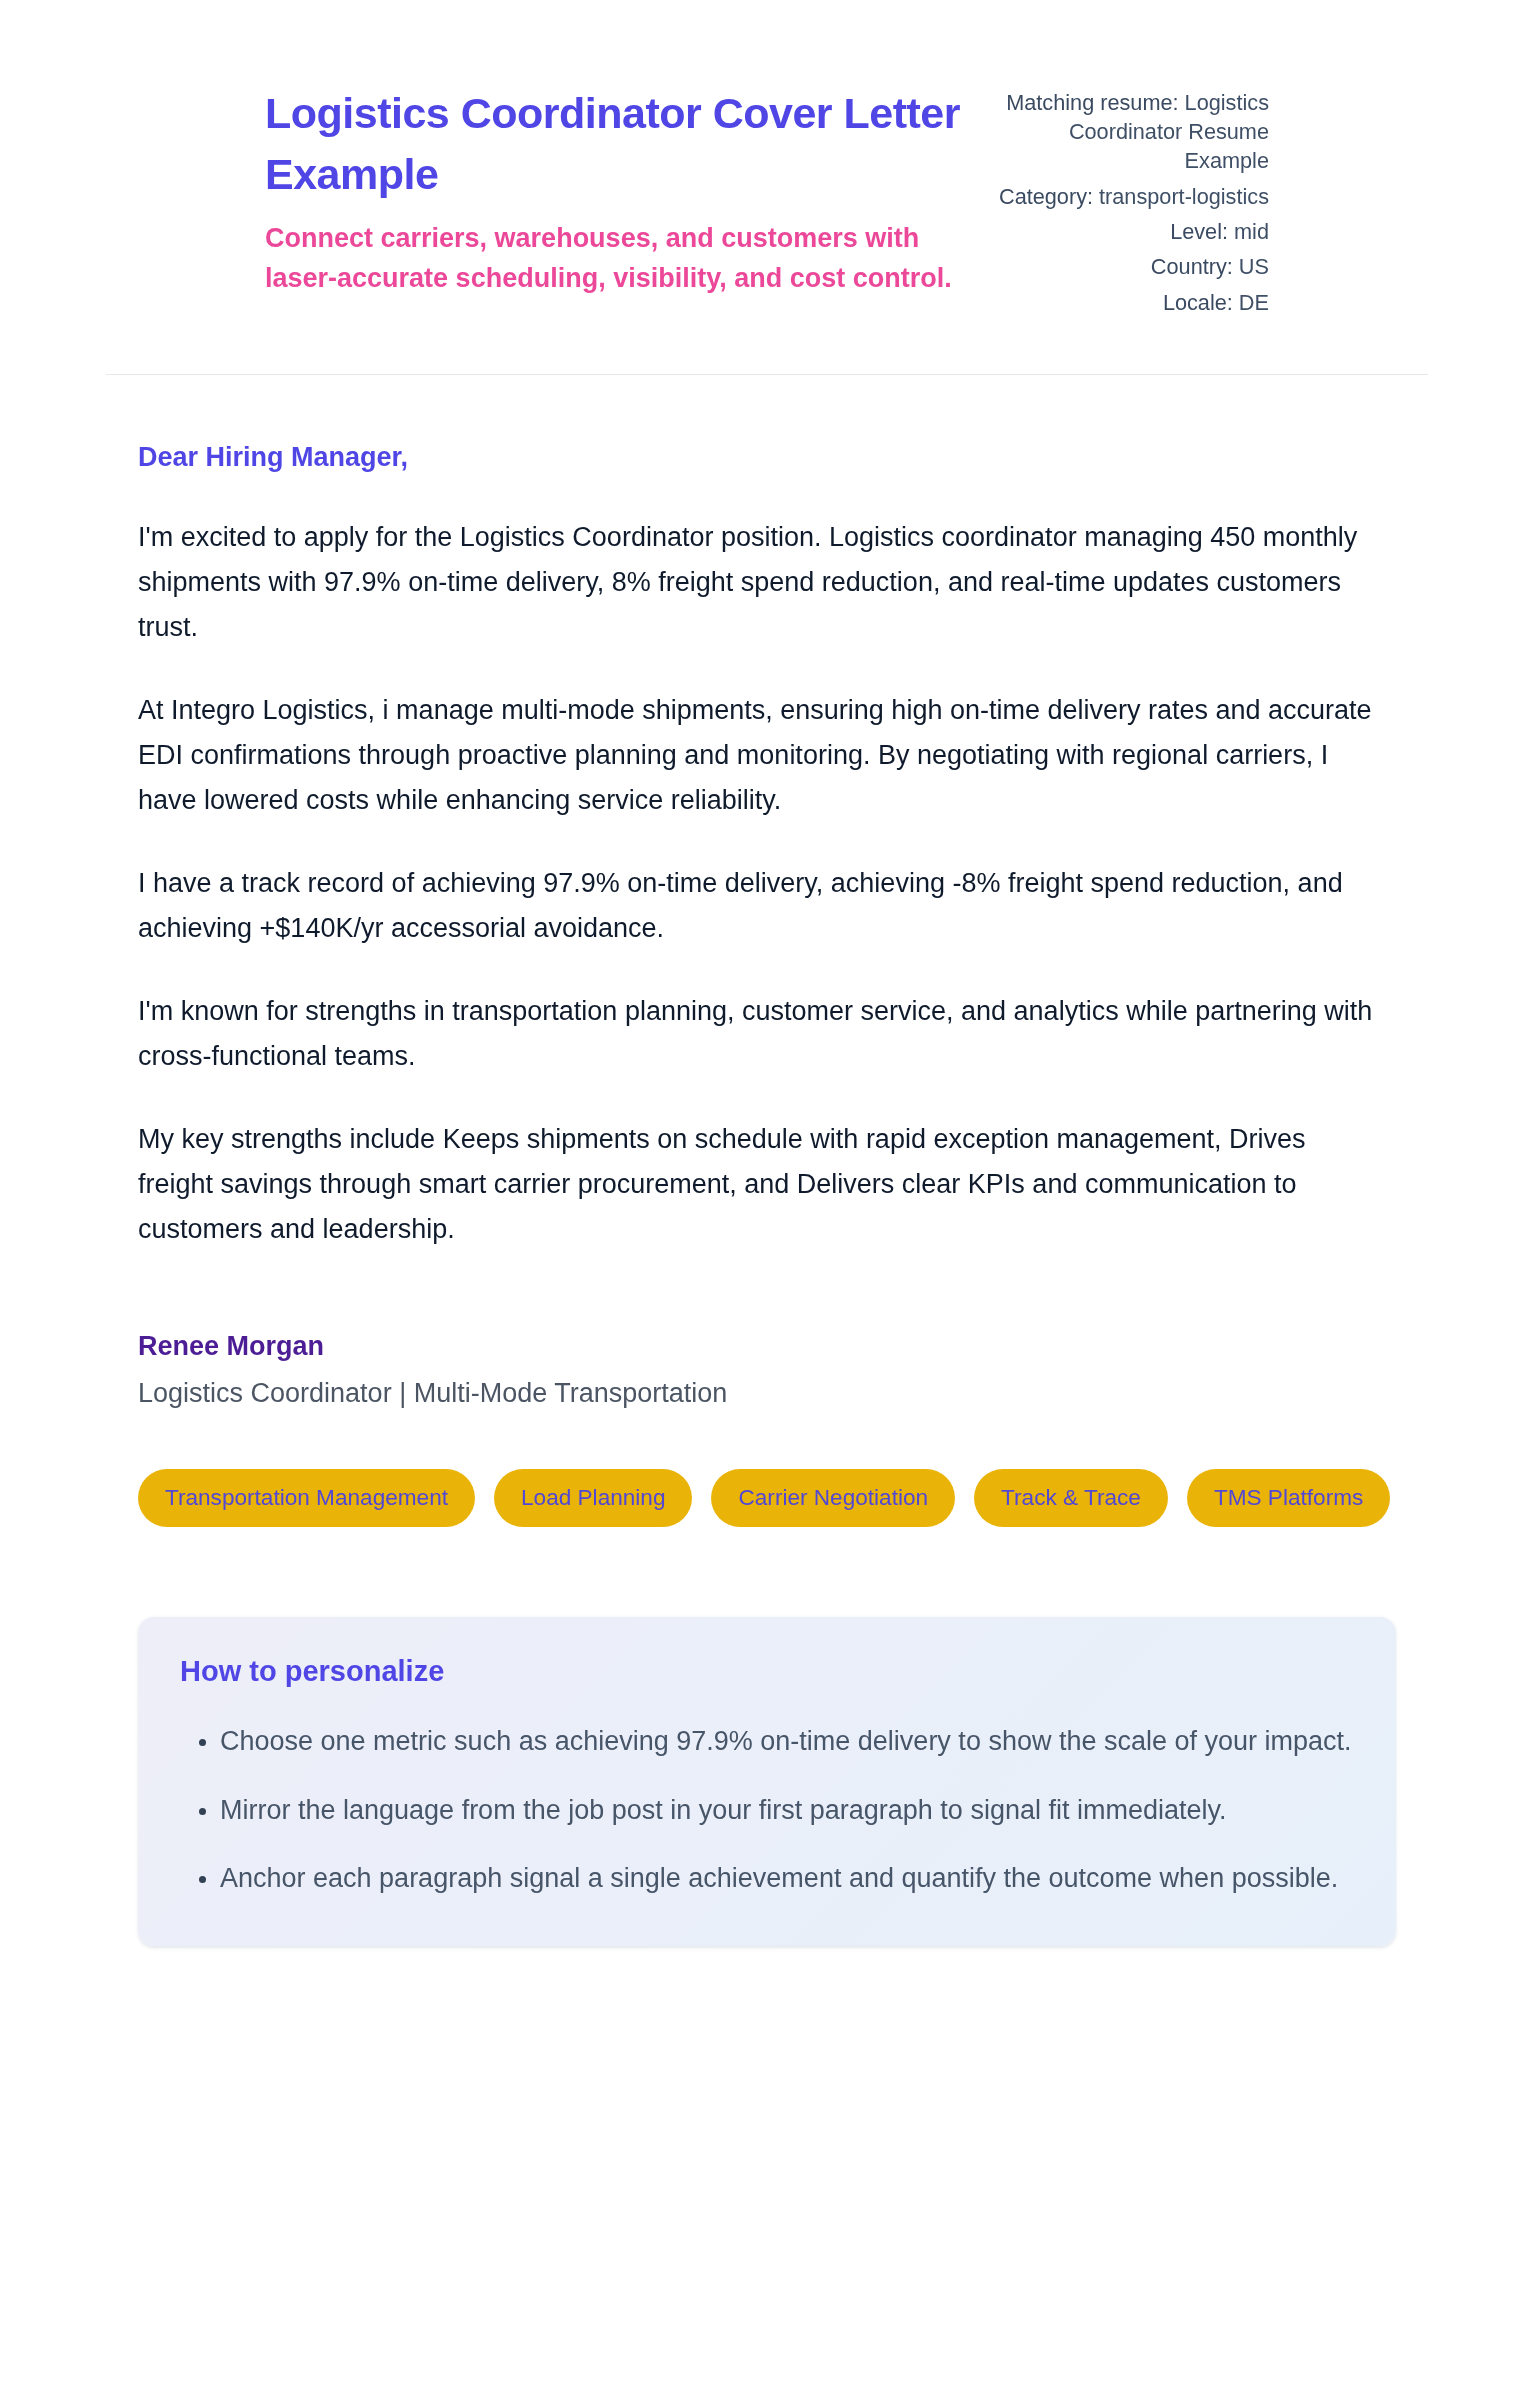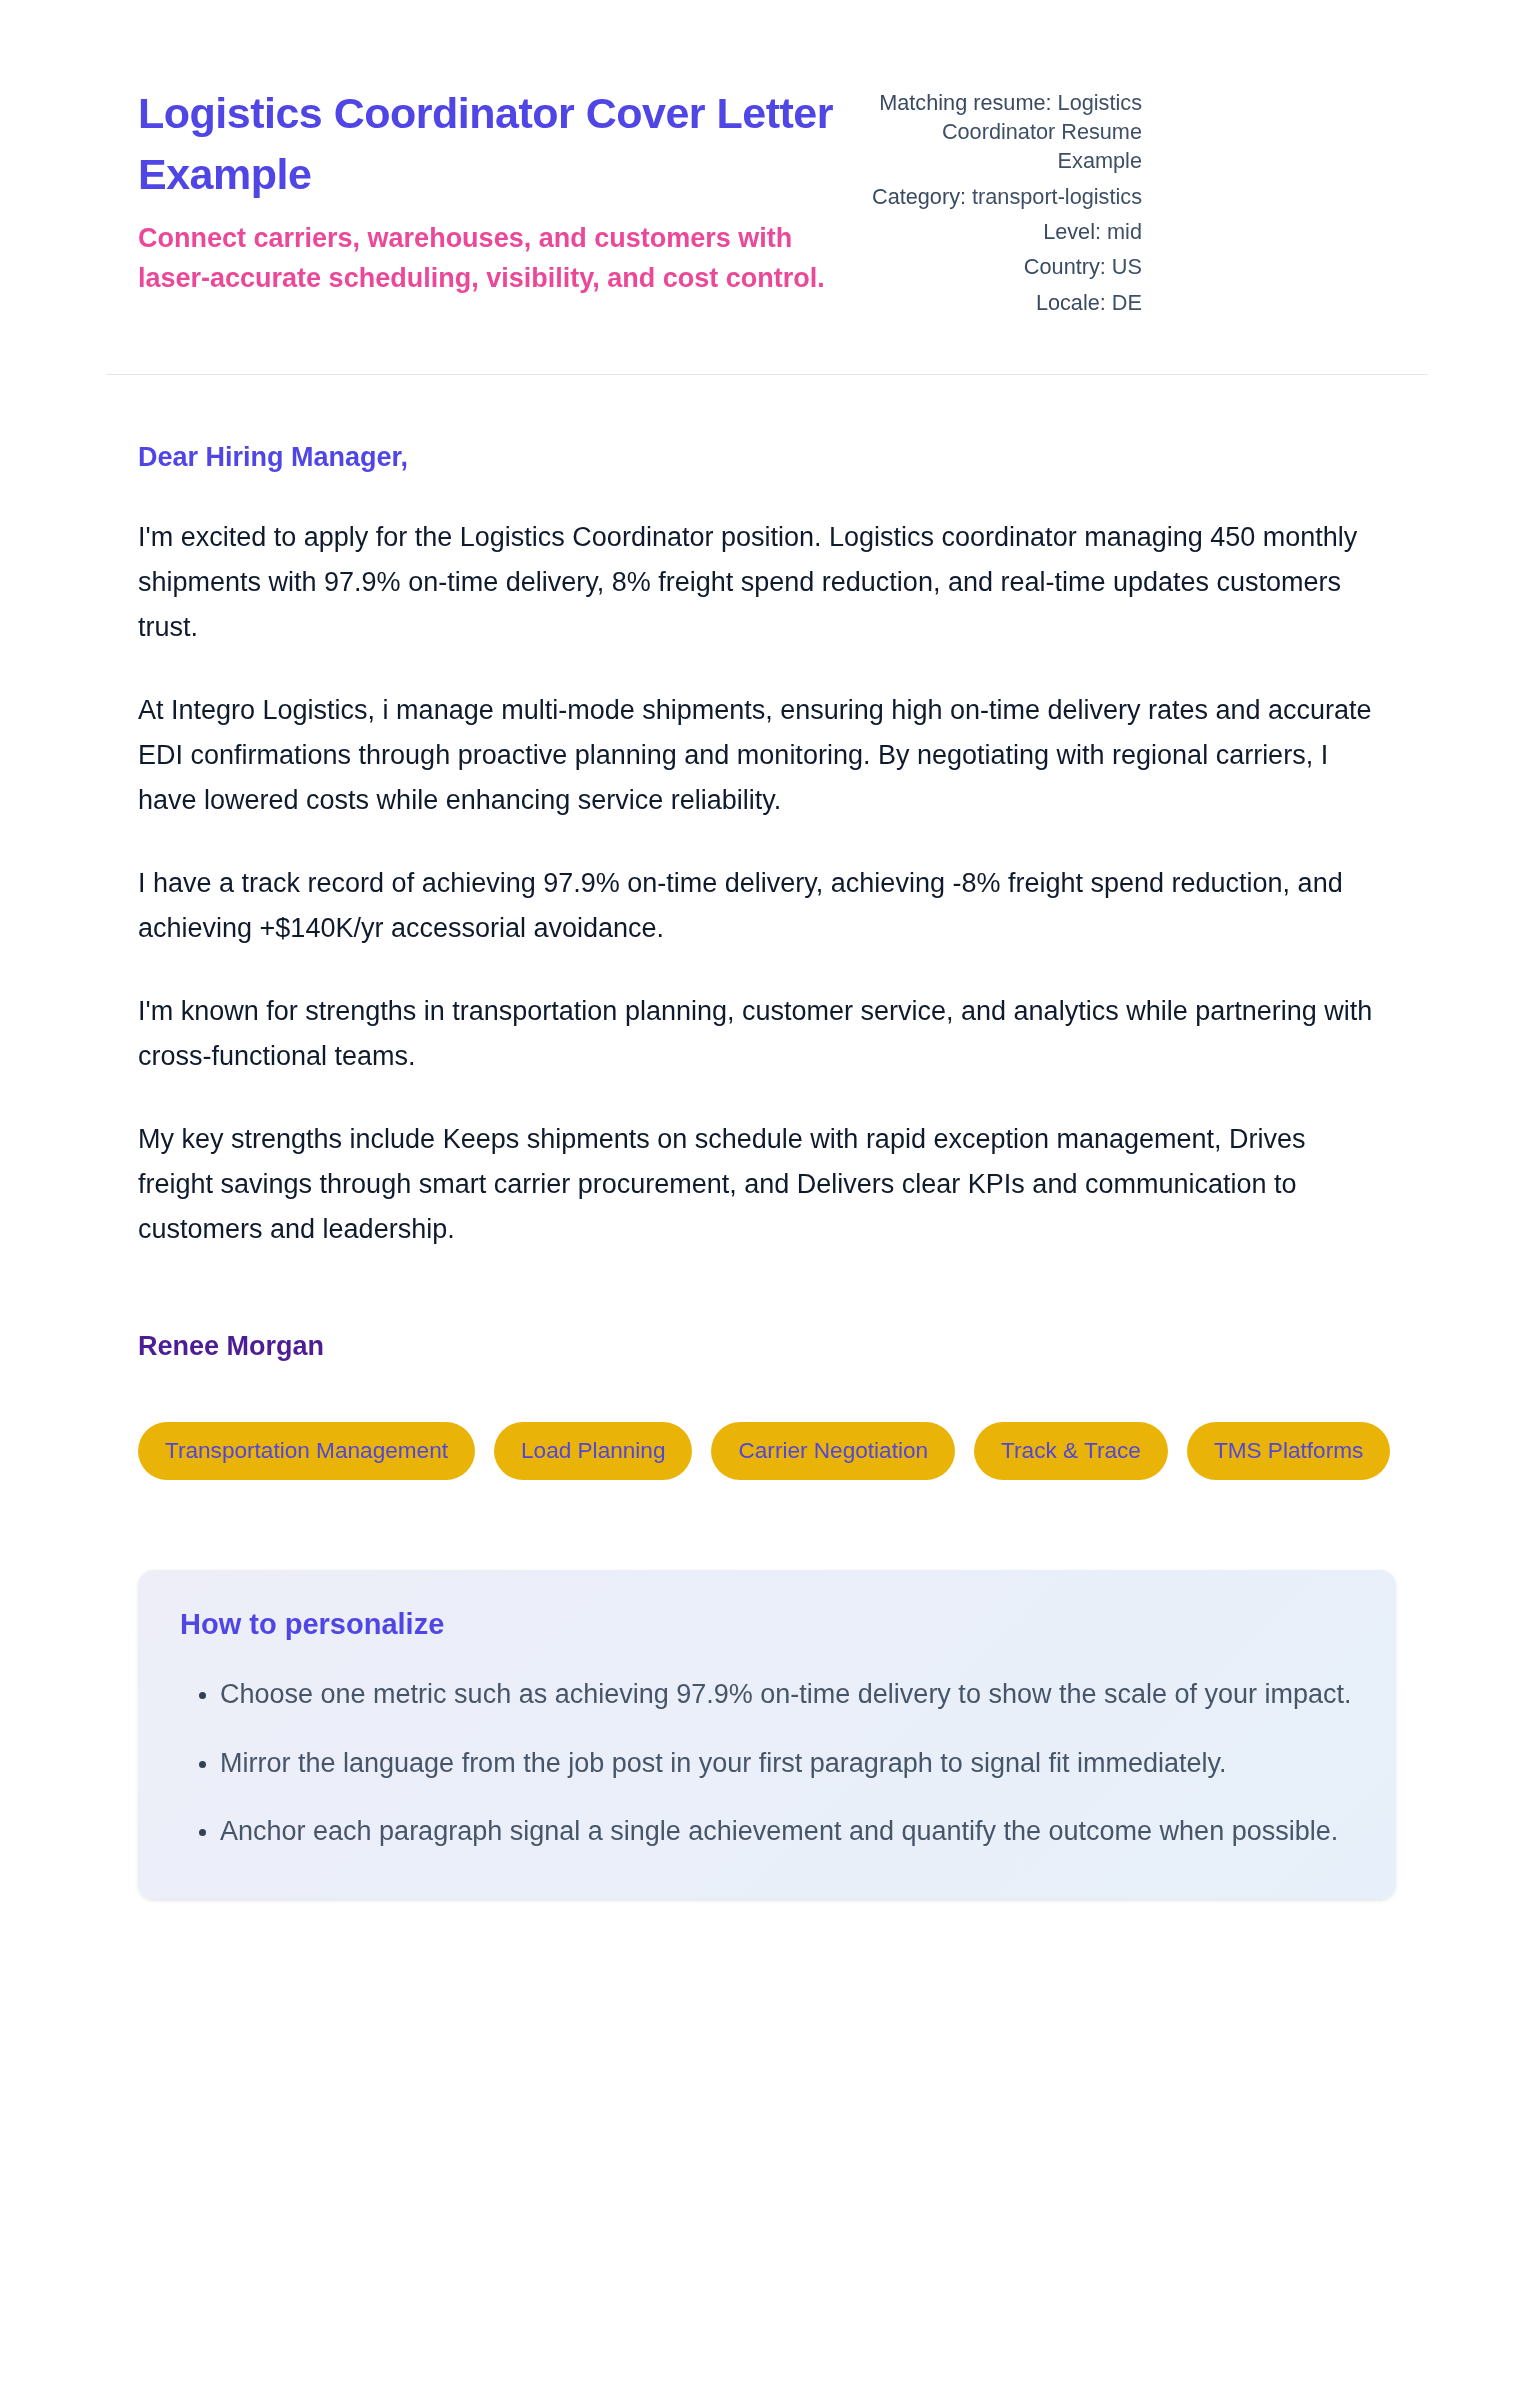--- a/index.html
+++ b/index.html
@@ -14,21 +14,21 @@
   .container {
     margin: 0 106px;
     padding-top: 83px;
     padding-bottom: 81px;
   }
   .pad { padding-left: 32px; padding-right: 32px; }
 
   
   .header {
     display: flex;
-    justify-content: flex-start;
+    justify-content: center;
     align-items: flex-start;
   }
   .header-left { max-width: 722px; }
   h1.title {
     margin: 0;
     font-size: 43px;
     line-height: 1.42;
     font-weight: 800;
     letter-spacing: -0.5px;
     color: #4f46e5;
@@ -170,20 +170,21 @@
   <main class="pad">
     <p class="greeting">Dear Hiring Manager,</p>
 
     <p class="para">I'm excited to apply for the Logistics Coordinator position. Logistics coordinator managing 450 monthly shipments with 97.9% on-time delivery, 8% freight spend reduction, and real-time updates customers trust.</p>
     <p class="para">At Integro Logistics, i manage multi-mode shipments, ensuring high on-time delivery rates and accurate EDI confirmations through proactive planning and monitoring. By negotiating with regional carriers, I have lowered costs while enhancing service reliability.</p>
     <p class="para">I have a track record of achieving 97.9% on-time delivery, achieving -8% freight spend reduction, and achieving +$140K/yr accessorial avoidance.</p>
     <p class="para">I'm known for strengths in transportation planning, customer service, and analytics while partnering with cross-functional teams.</p>
     <p class="para">My key strengths include Keeps shipments on schedule with rapid exception management, Drives freight savings through smart carrier procurement, and Delivers clear KPIs and communication to customers and leadership.</p>
 
     <p class="sig-name">Renee Morgan</p>
+    <p class="sig-role">Logistics Coordinator | Multi-Mode Transportation</p>
 
     <div class="tags">
       <span class="tag">Transportation Management</span>
       <span class="tag">Load Planning</span>
       <span class="tag">Carrier Negotiation</span>
       <span class="tag">Track &amp; Trace</span>
       <span class="tag">TMS Platforms</span>
     </div>
   </main>
 

